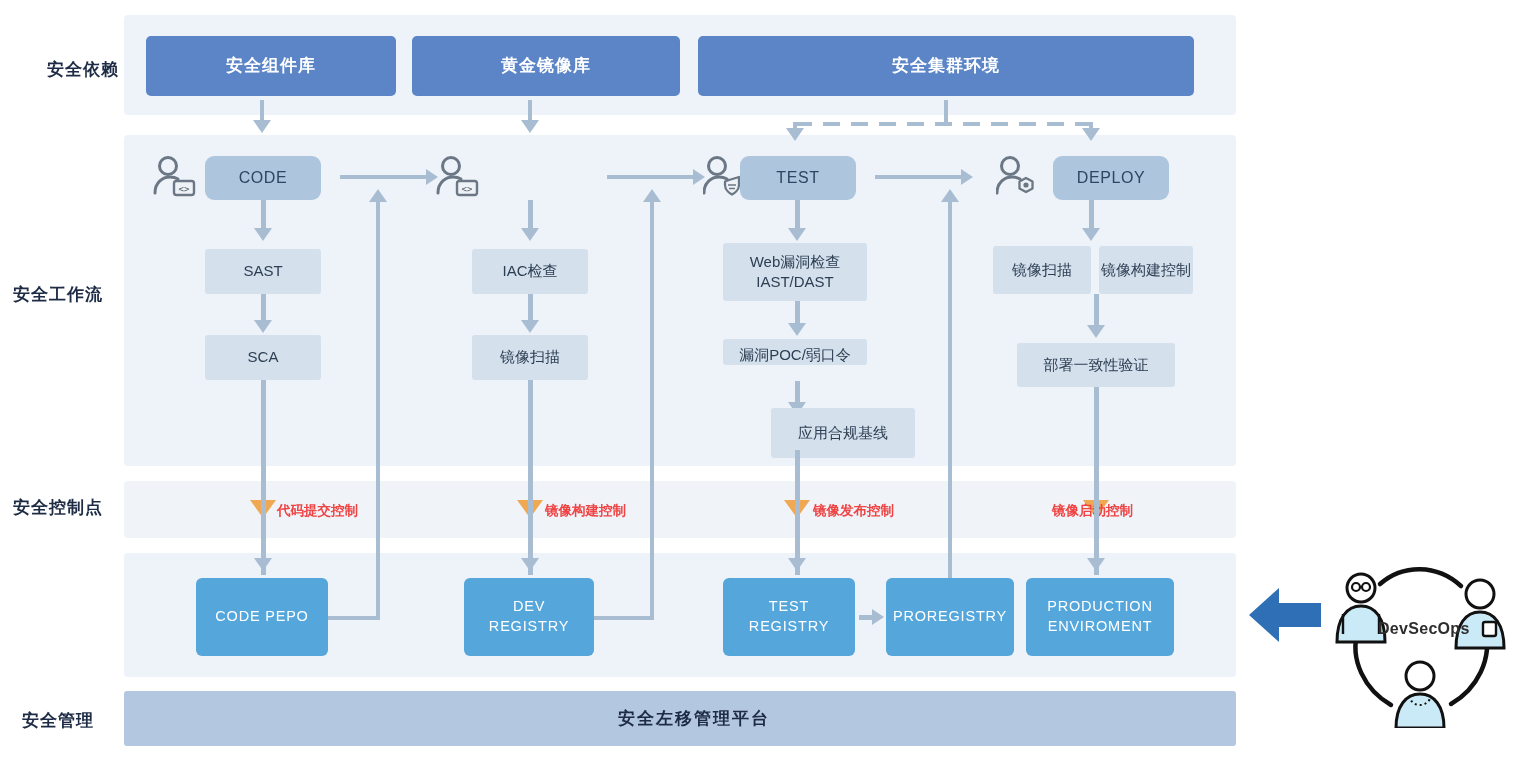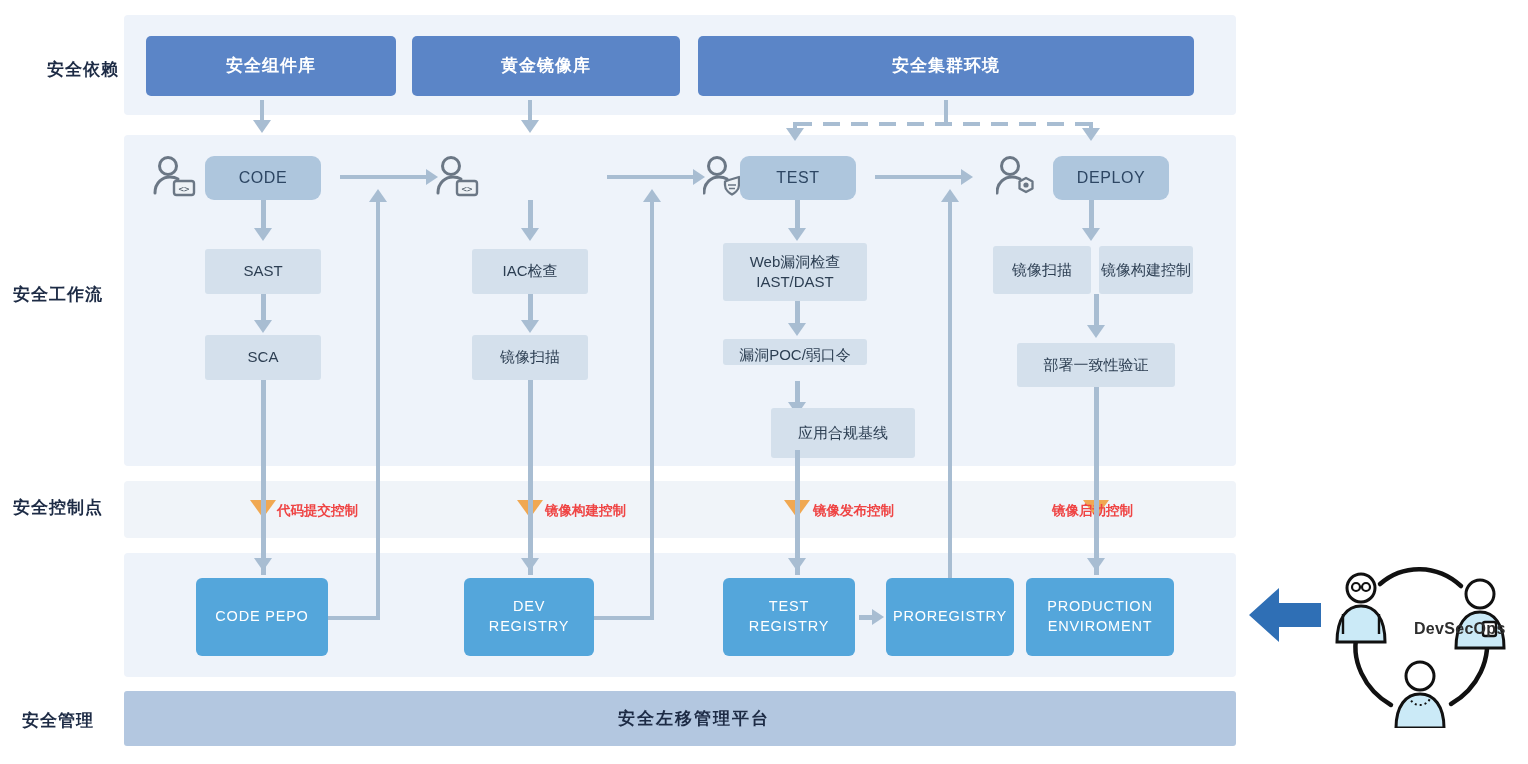--- a/index.html
+++ b/index.html
@@ -360,15 +360,15 @@
         <rect x="158" y="66" width="13" height="14" rx="2" fill="#ffffff" stroke="#111111" stroke-width="2.4"></rect>
       </g>
 
       <g>
         <circle cx="95" cy="120" r="14" fill="#ffffff" stroke="#111111" stroke-width="3"></circle>
         <path d="M71 172 C71 150 81 138 95 138 C109 138 119 150 119 172 Z" fill="#cbeaf7" stroke="#111111" stroke-width="3"></path>
         <path d="M84 140 C87 152 103 152 106 140" fill="none" stroke="#111111" stroke-width="2" stroke-dasharray="2,3"></path>
       </g>
     </svg>
   </div>
-  <div class="devsec-label" style="left:1378px; top:620px;padding-left:36px;">DevSecOps</div>
+  <div class="devsec-label" style="left:1378px; top:620px;">DevSecOps</div>
 
 </div>
 
 </body></html>

